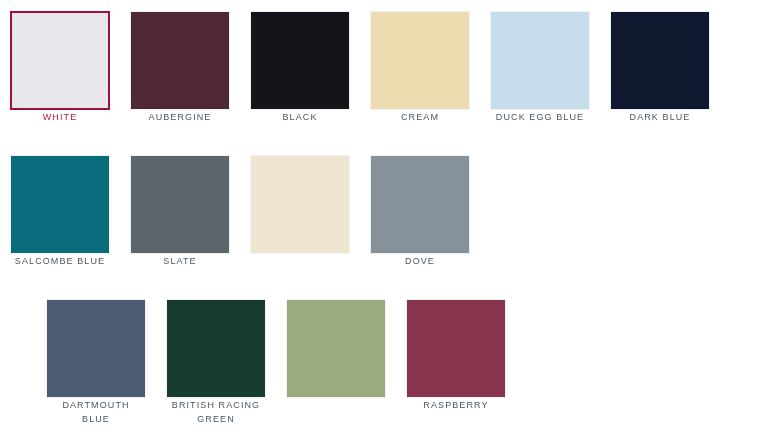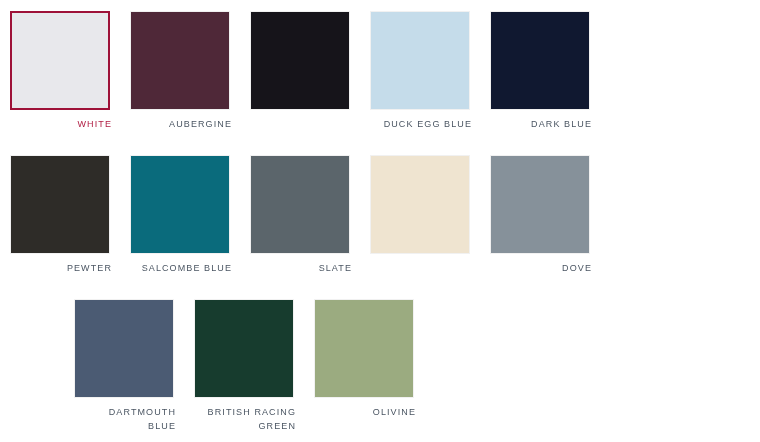--- a/index.html
+++ b/index.html
@@ -22,21 +22,21 @@
   }
 
   .swatch-row {
     display: flex;
     flex-direction: row;
     align-items: flex-start;
     height: 144px;
   }
 
   .swatch-row.row-offset {
-    padding-left: 64px;
+    padding-left: 36px;
   }
 
   .swatch-cell {
     width: 120px;
     flex: 0 0 120px;
     display: flex;
     flex-direction: column;
     align-items: center;
     box-sizing: border-box;
     cursor: pointer;
@@ -51,26 +51,25 @@
     margin-top: 11px;
     box-sizing: border-box;
     border: 1px solid #f1f1f1;
   }
 
   .swatch-cell.is-selected .swatch-chip {
     border: 2px solid #9e1138;
   }
 
   .swatch-label {
-    margin-top: 7px;
     font-size: 9px;
     line-height: 14px;
     letter-spacing: 1.1px;
     color: #4a5562;
-    text-align: right;
+    text-align: center;
     text-transform: uppercase;
     white-space: pre-line;
     width: 104px;
     font-family: "Liberation Sans", sans-serif;
   }
 
   .swatch-cell.is-selected .swatch-label {
     color: #b01c42;
   }
 </style>
@@ -82,35 +81,36 @@
       <div class="swatch-cell is-selected" aria-selected="true">
         <div class="swatch-chip" style="background: rgb(232, 232, 236); border-color: rgb(158, 17, 56);"></div>
         <div class="swatch-label">WHITE</div>
       </div>
       <div class="swatch-cell">
         <div class="swatch-chip" style="background: rgb(79, 40, 56); border-color: rgb(241, 241, 241);"></div>
         <div class="swatch-label">AUBERGINE</div>
       </div>
       <div class="swatch-cell">
         <div class="swatch-chip" style="background: rgb(22, 20, 26); border-color: rgb(241, 241, 241);"></div>
+        <div class="swatch-label">BLACK</div>
+      </div>
+      <div class="swatch-cell">
+        <div class="swatch-chip" style="background: rgb(237, 220, 175); border-color: rgb(241, 241, 241);"></div>
+        <div class="swatch-label">CREAM</div>
       </div>
       <div class="swatch-cell">
         <div class="swatch-chip" style="background: rgb(197, 220, 234); border-color: rgb(241, 241, 241);"></div>
         <div class="swatch-label">DUCK EGG BLUE</div>
       </div>
       <div class="swatch-cell">
         <div class="swatch-chip" style="background: rgb(16, 24, 48); border-color: rgb(241, 241, 241);"></div>
         <div class="swatch-label">DARK BLUE</div>
       </div>
     </div>
     <div class="swatch-row">
-      <div class="swatch-cell">
-        <div class="swatch-chip" style="background: rgb(46, 44, 40); border-color: rgb(241, 241, 241);"></div>
-        <div class="swatch-label">PEWTER</div>
-      </div>
       <div class="swatch-cell">
         <div class="swatch-chip" style="background: rgb(10, 107, 124); border-color: rgb(241, 241, 241);"></div>
         <div class="swatch-label">SALCOMBE BLUE</div>
       </div>
       <div class="swatch-cell">
         <div class="swatch-chip" style="background: rgb(91, 101, 107); border-color: rgb(241, 241, 241);"></div>
         <div class="swatch-label">SLATE</div>
       </div>
       <div class="swatch-cell">
         <div class="swatch-chip" style="background: rgb(239, 228, 208); border-color: rgb(241, 241, 241);"></div>
@@ -126,16 +126,19 @@
         <div class="swatch-label">DARTMOUTH
 BLUE</div>
       </div>
       <div class="swatch-cell">
         <div class="swatch-chip" style="background: rgb(23, 60, 46); border-color: rgb(241, 241, 241);"></div>
         <div class="swatch-label">BRITISH RACING
 GREEN</div>
       </div>
       <div class="swatch-cell">
         <div class="swatch-chip" style="background: rgb(155, 171, 128); border-color: rgb(241, 241, 241);"></div>
-        <div class="swatch-label">OLIVINE</div>
+      </div>
+      <div class="swatch-cell">
+        <div class="swatch-chip" style="background: rgb(135, 52, 76); border-color: rgb(241, 241, 241);"></div>
+        <div class="swatch-label">RASPBERRY</div>
       </div>
     </div>
   </div>
 
 </body></html>

